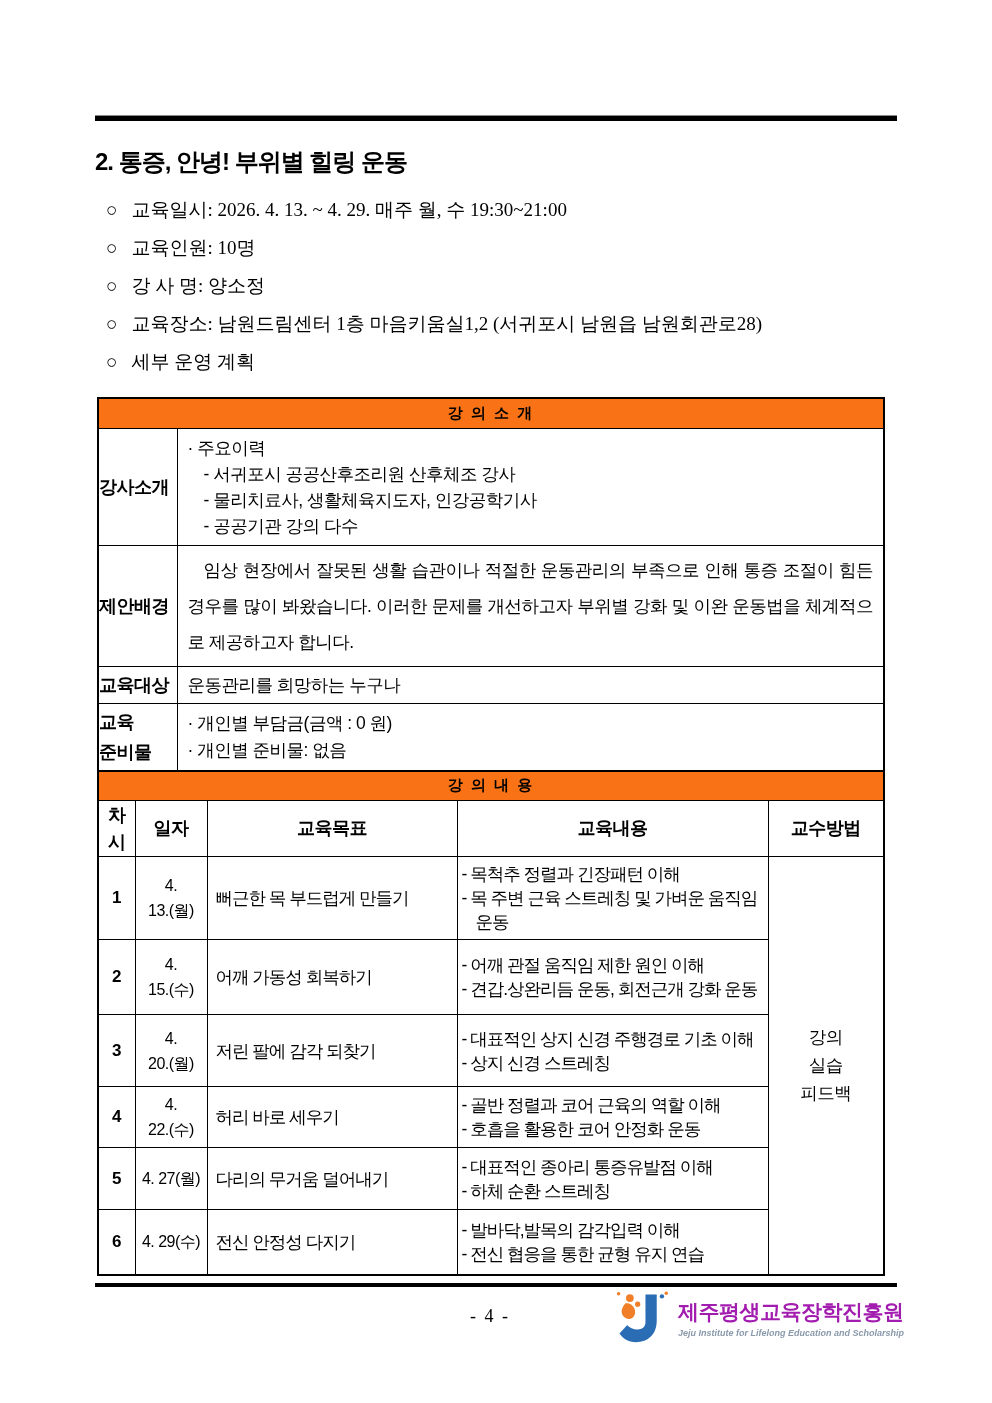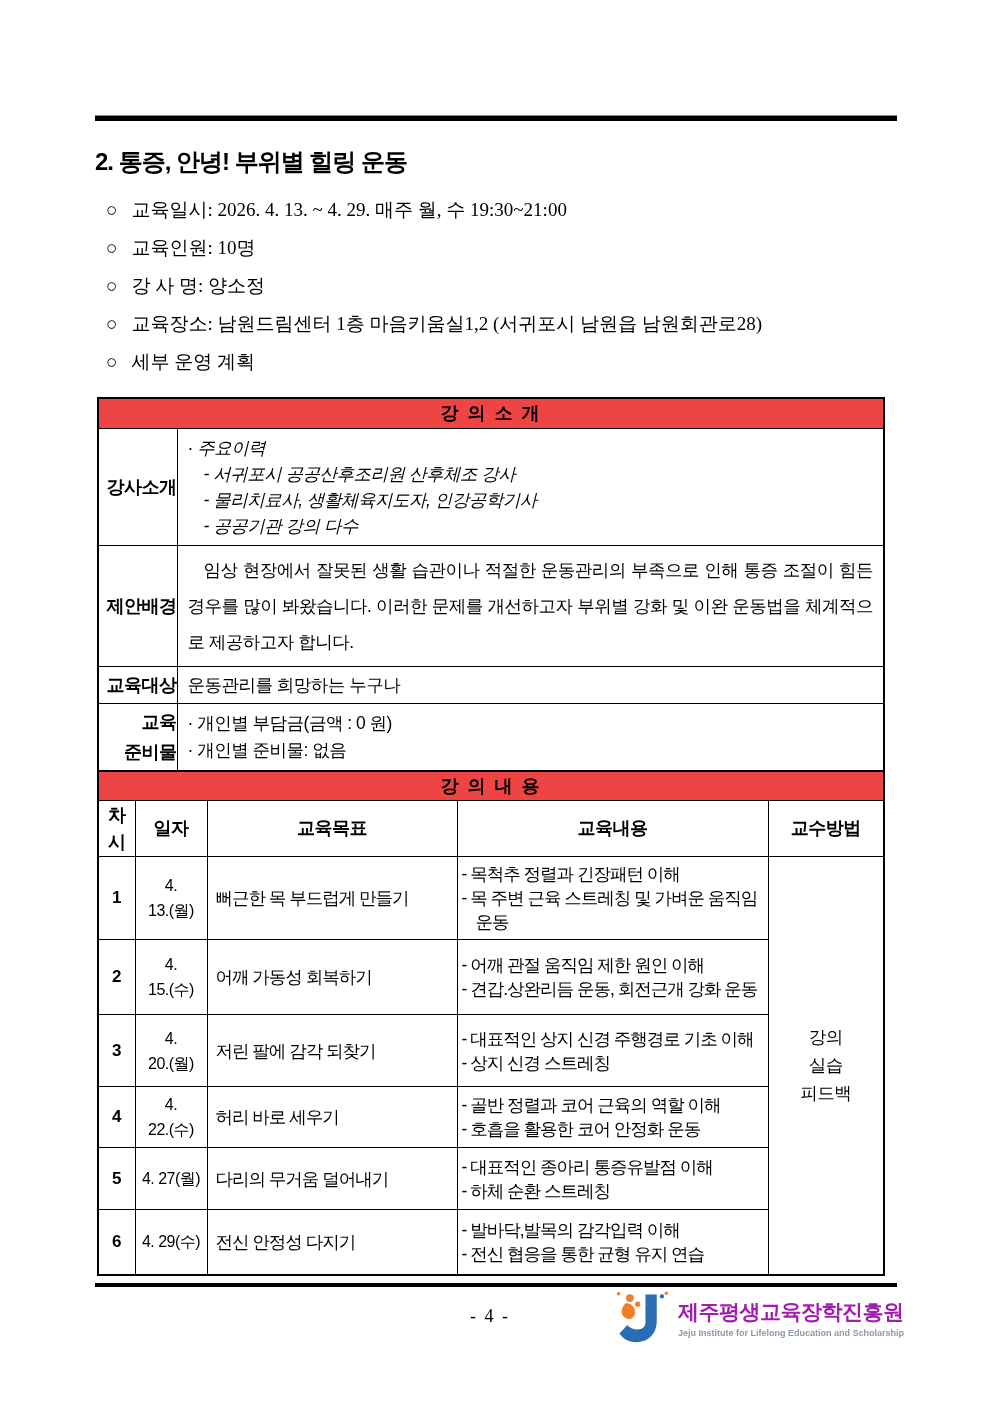--- a/index.html
+++ b/index.html
@@ -26,50 +26,50 @@
   .bullets { position: absolute; left: 106px; top: 198px; width: 860px;
     font-family: "Liberation Serif", serif; font-size: 19px; }
   .bullet-line { display: flex; align-items: baseline; margin-bottom: 14px; line-height: 24px; white-space: nowrap; }
   .bullet-line .marker { font-size: 19px; margin-right: 14px; }
 
   .tables { position: absolute; left: 97px; top: 397px; width: 786px; }
   table { border-collapse: collapse; table-layout: fixed; width: 786px; }
   td { border: 1.5px solid #000; vertical-align: middle; }
   table { border: 2px solid #000; }
   .gray-header {
-    background: #ef4444; text-align: center; font-weight: 700;
-    font-size: 18px; height: 30px; letter-spacing: 2px;
+    background: #f97316; text-align: center; font-weight: 700;
+    font-size: 15px; height: 30px; letter-spacing: 2px;
   }
   .label-cell {
-    text-align: right; font-weight: 700; font-size: 18px;
+    text-align: left; font-weight: 700; font-size: 18px;
     letter-spacing: -0.5px; white-space: pre-line; line-height: 30px; margin-top: 20px;
   }
   .content-cell { padding: 6px 10px; font-size: 17.5px; letter-spacing: -0.5px; }
-  .intro-line { line-height: 26px; font-style: italic; }
+  .intro-line { line-height: 26px; }
   .intro-sub { padding-left: 16px; }
   .justify-para { text-align: justify; text-indent: 16px; line-height: 36px; }
   .mat-line { line-height: 27px; }
 
   .colhead { text-align: center; font-weight: 700; font-size: 18px; letter-spacing: -0.5px; white-space: pre-line; line-height: 27px; }
   .num-cell { text-align: center; font-weight: 700; font-size: 17px; }
   .date-cell { text-align: center; font-size: 16px; white-space: pre-line; line-height: 25px; letter-spacing: -0.5px; }
   .goal-cell { padding: 4px 8px; font-size: 17.5px; letter-spacing: -1px; }
   .cont-cell { padding: 5px 4px; font-size: 17.5px; letter-spacing: -1px; }
   .cline { line-height: 24px; padding-left: 14px; text-indent: -14px; }
   .method-cell { text-align: center; font-size: 17.5px; white-space: pre-line; line-height: 28px; letter-spacing: -0.5px; }
 
   .page-number {
     position: absolute; left: 430px; top: 1306px; width: 120px;
     text-align: center; font-family: "Liberation Serif", serif; font-size: 18px;
     letter-spacing: 2px;
   }
   .logo { position: absolute; left: 616px; top: 1289px; display: flex; align-items: center; }
   .logo-mark { width: 52px; height: 58px; margin-right: 10px; }
   .logo-text-kr { font-size: 21px; font-weight: 700; letter-spacing: -0.5px; }
-  .logo-text-en { font-size: 9px; font-weight: 700; margin-top: 2px; }
+  .logo-text-en { font-size: 9px; font-weight: 700; margin-top: 2px; font-style: italic; }
 </style>
 </head>
 <body>
 
 <div class="page">
 
   <div class="rule rule-top"></div>
 
   <div class="doc-title">2. 통증, 안녕! 부위별 힐링 운동</div>
 

